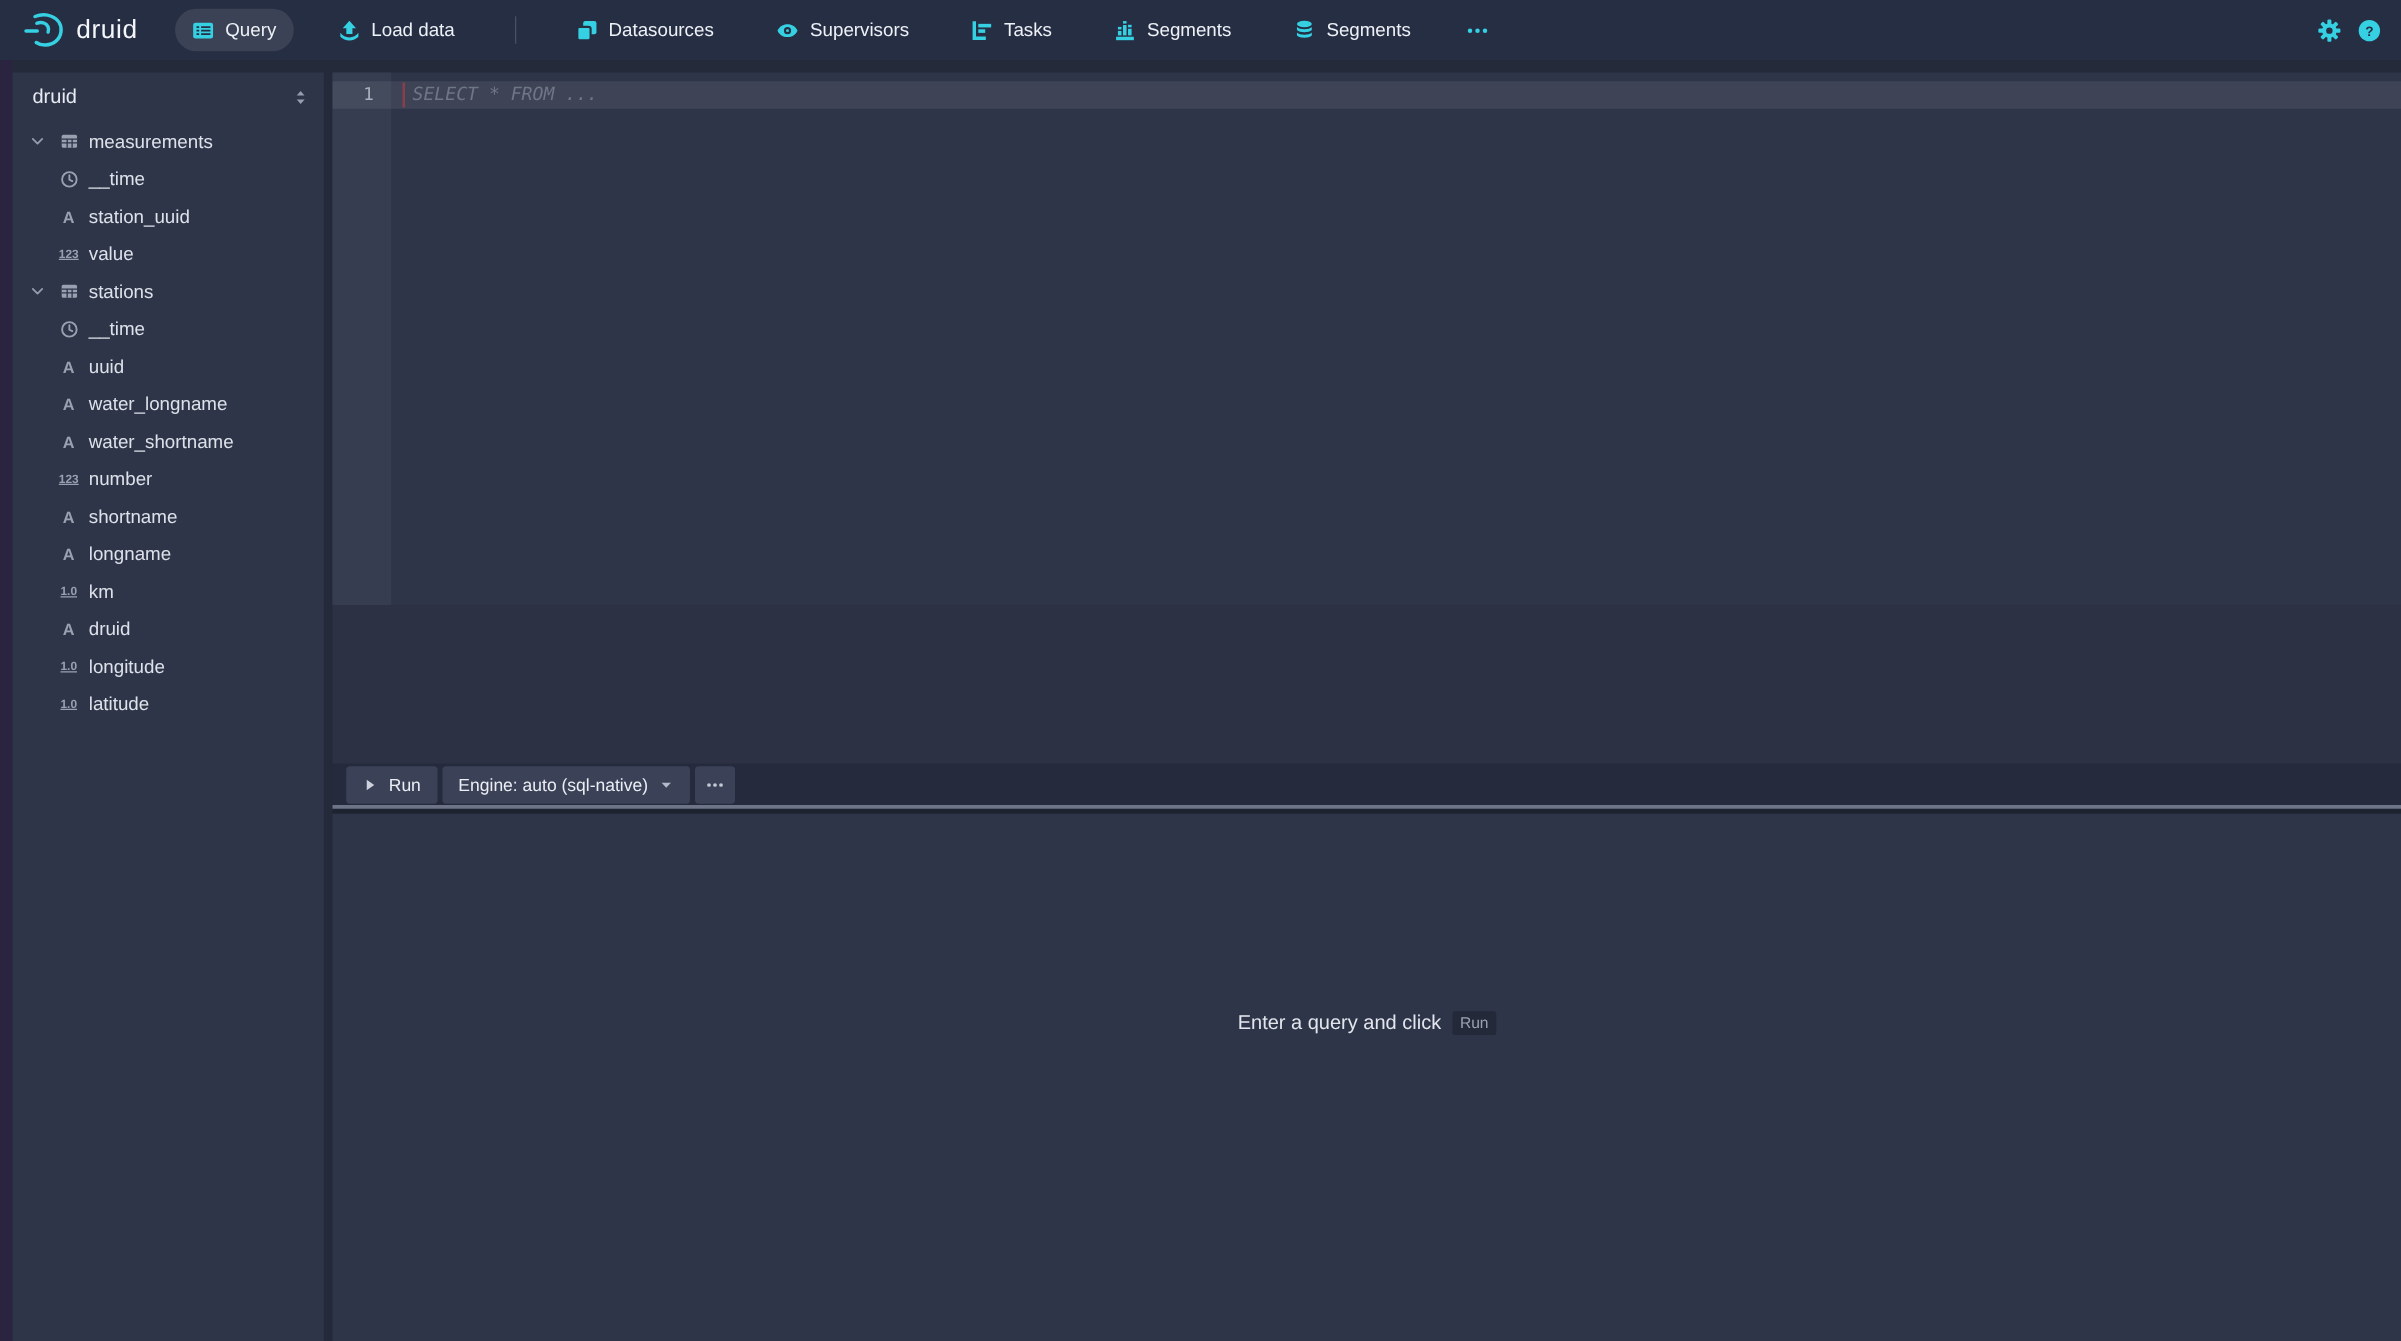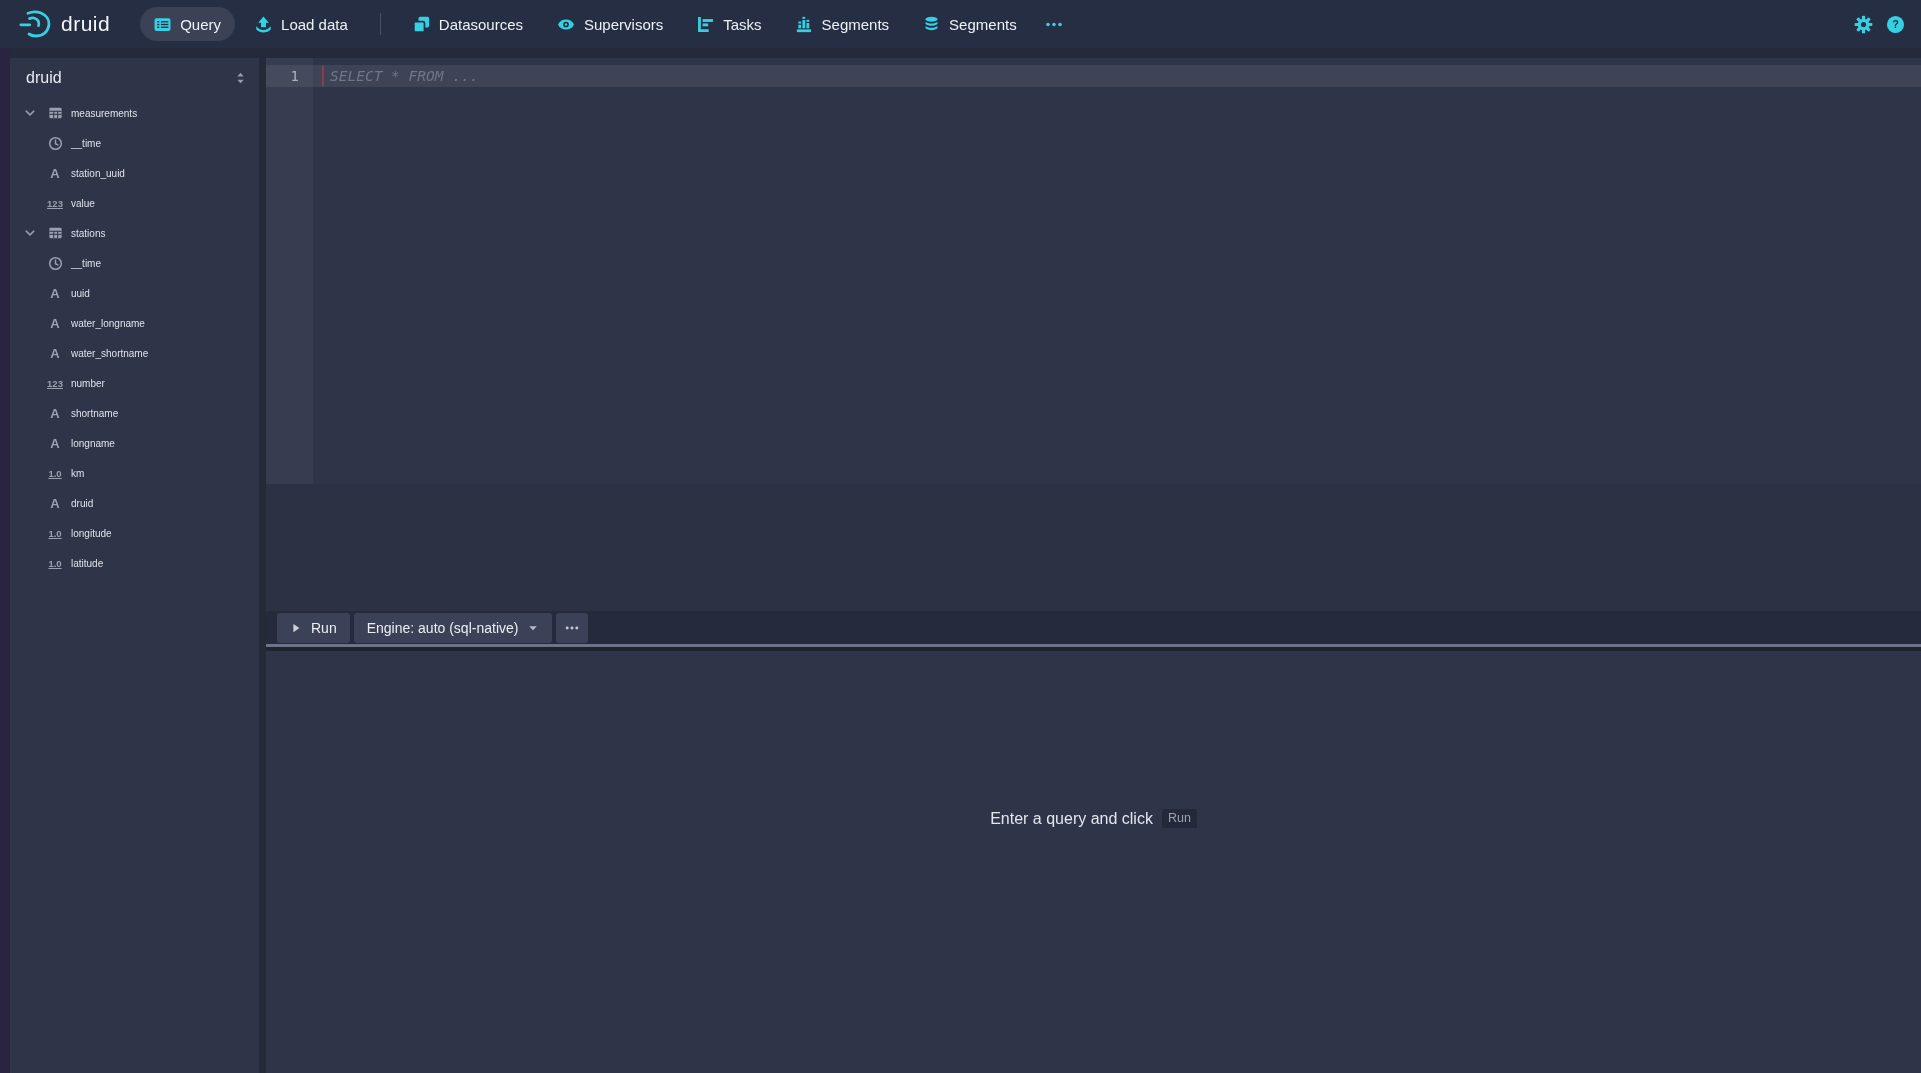--- a/index.html
+++ b/index.html
@@ -5,21 +5,21 @@
   * { margin:0; padding:0; box-sizing:border-box; }
   html,body { width:1921px; height:1073px; background:#242a3a; overflow:hidden;
               font-family:"Liberation Sans", sans-serif; }
   .left-strip { position:absolute; left:0; top:48px; bottom:0; width:10px; background:#2b2440; }
 
   
   .navbar { position:absolute; left:0; top:0; width:100%; height:48px; background:#262e44;
             display:flex; align-items:center; z-index:5; }
   .brand { display:flex; align-items:center; gap:9px; margin-left:18px; color:#35d0e2; cursor:pointer; }
   .brand-text { color:#f4f6fa; font-size:21px; letter-spacing:.5px; }
-  .navbar nav { display:flex; align-items:center; margin-left:30px; gap:6px; }
+  .navbar nav { display:flex; align-items:center; margin-left:30px; gap:22px; }
   .nav-item { display:flex; align-items:center; gap:9px; height:34px; padding:0 14px; border:none;
               background:transparent; border-radius:17px; color:#eef1f6; font-size:15px; cursor:pointer; }
   .nav-item .nicon { display:flex; color:#35d0e2; }
   .nav-item.active { background:#3b4255; }
   .nav-sep { width:1px; height:22px; background:#49516a; margin:0 12px; }
   .nav-more { display:flex; align-items:center; padding:0 8px; height:34px; background:transparent;
               border:none; color:#35d0e2; cursor:pointer; }
   .nav-right { margin-left:auto; margin-right:16px; display:flex; align-items:center; gap:13px; }
   .icon-btn { background:transparent; border:none; color:#35d0e2; display:flex; cursor:pointer; }
 
@@ -27,21 +27,21 @@
   .sidebar { position:absolute; left:10px; top:58px; bottom:0; width:249px; background:#2f3548; }
   .sidebar-header { height:40px; display:flex; align-items:center; justify-content:space-between;
                     padding:0 12px 0 16px; color:#e8ebf2; font-size:16px; }
   .sort-btn { background:none; border:none; display:flex; cursor:pointer; }
   .tree-row { height:30px; display:flex; align-items:center; padding-left:14px; cursor:pointer; }
   .tree-chev { width:22px; display:flex; align-items:center; }
   .tree-icon { width:18px; display:flex; justify-content:center; align-items:center; margin-right:7px; color:#99a1b1; }
   .glyph { color:#99a1b1; font-weight:bold; }
   .glyph-a { font-size:13px; }
   .glyph-num { font-size:9.5px;text-decoration:underline; }
-  .tree-label { color:#dde1ea; font-size:10px; }
+  .tree-label { color:#dde1ea; font-size:15px; }
 
   
   .main { position:absolute; left:266px; top:58px; right:0; bottom:0; display:flex; flex-direction:column; }
   .tabbar { height:32px; background:#222838; display:flex; align-items:stretch; padding-left:6px; }
   .tab { display:flex; align-items:center; gap:14px; padding:0 12px 0 16px; background:#2d3345;
          border-bottom:3px solid #c9ced8; color:#e2e6ed; font-size:13.5px; cursor:pointer; }
   .tab-close { background:none; border:none; display:flex; cursor:pointer; padding:2px; }
   .tab-add { width:36px; background:transparent; border:none; display:flex; align-items:center;
              justify-content:center; cursor:pointer; }
 

